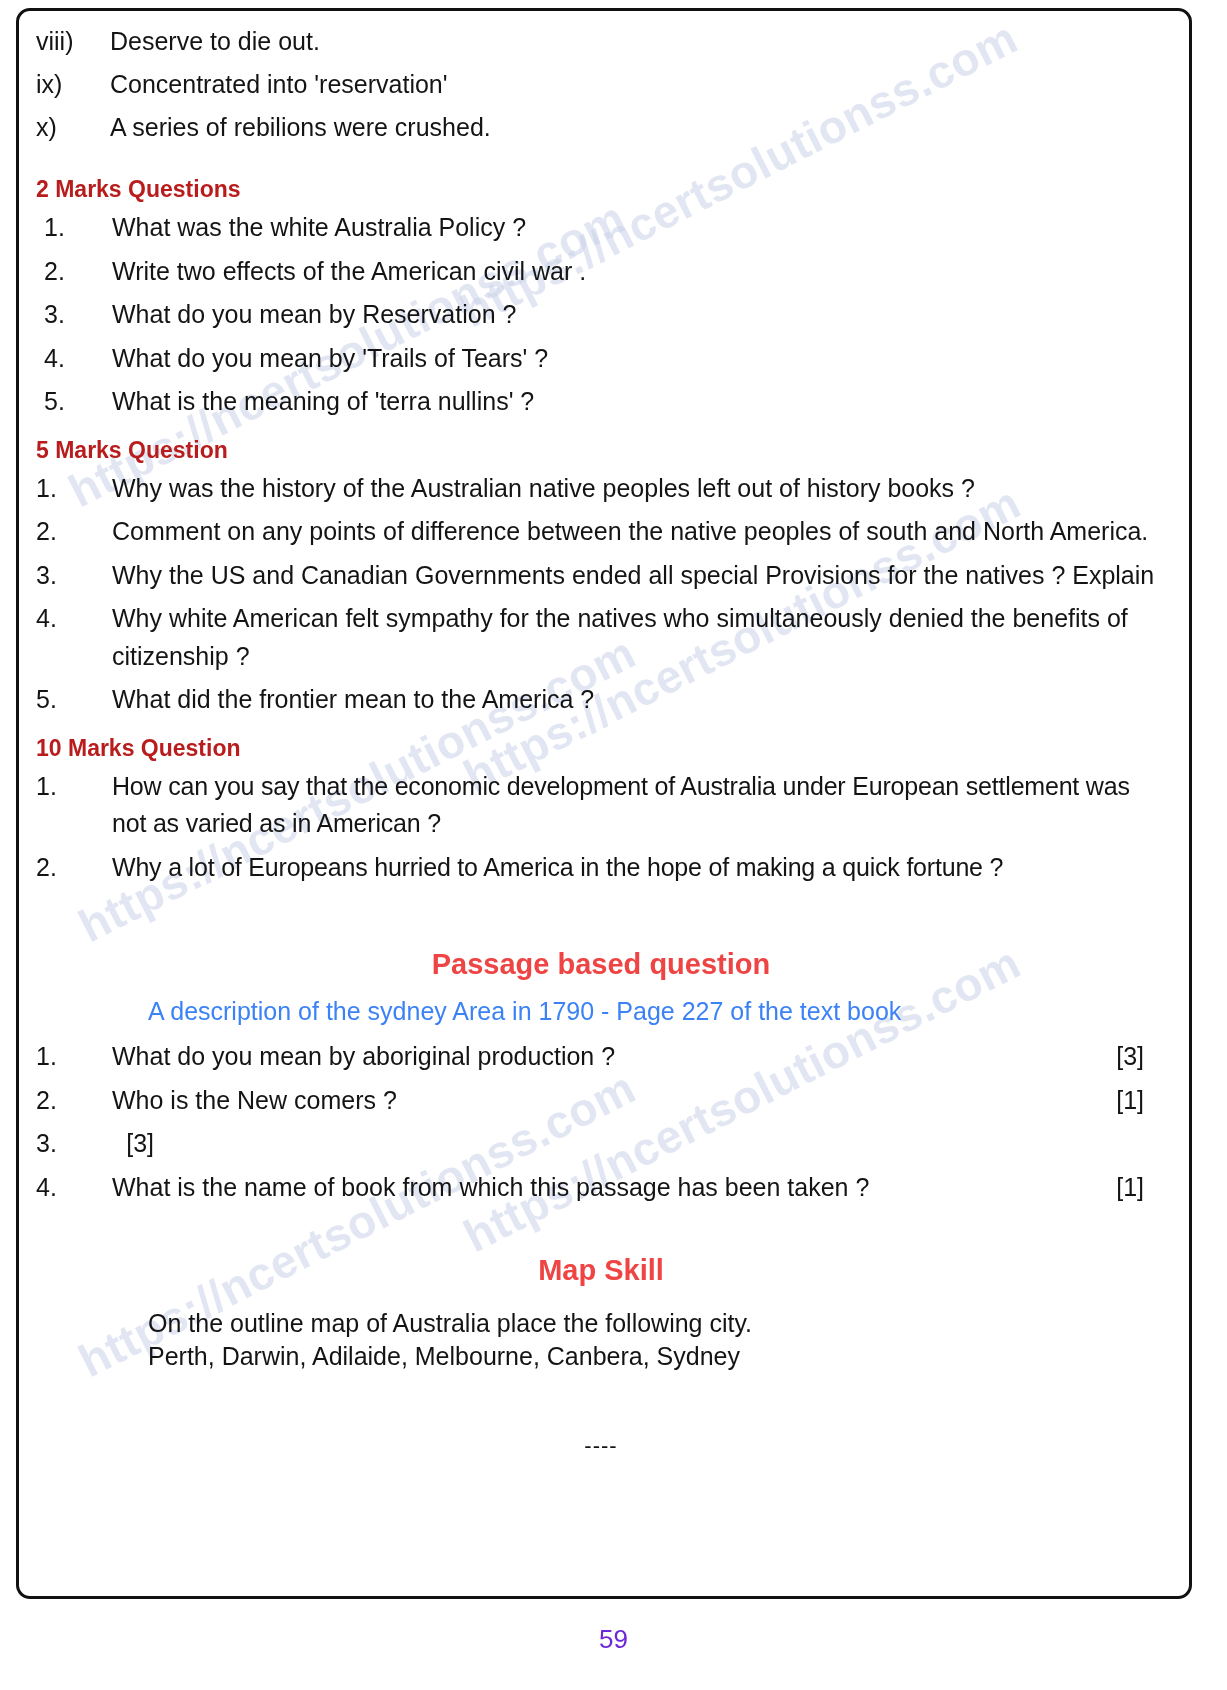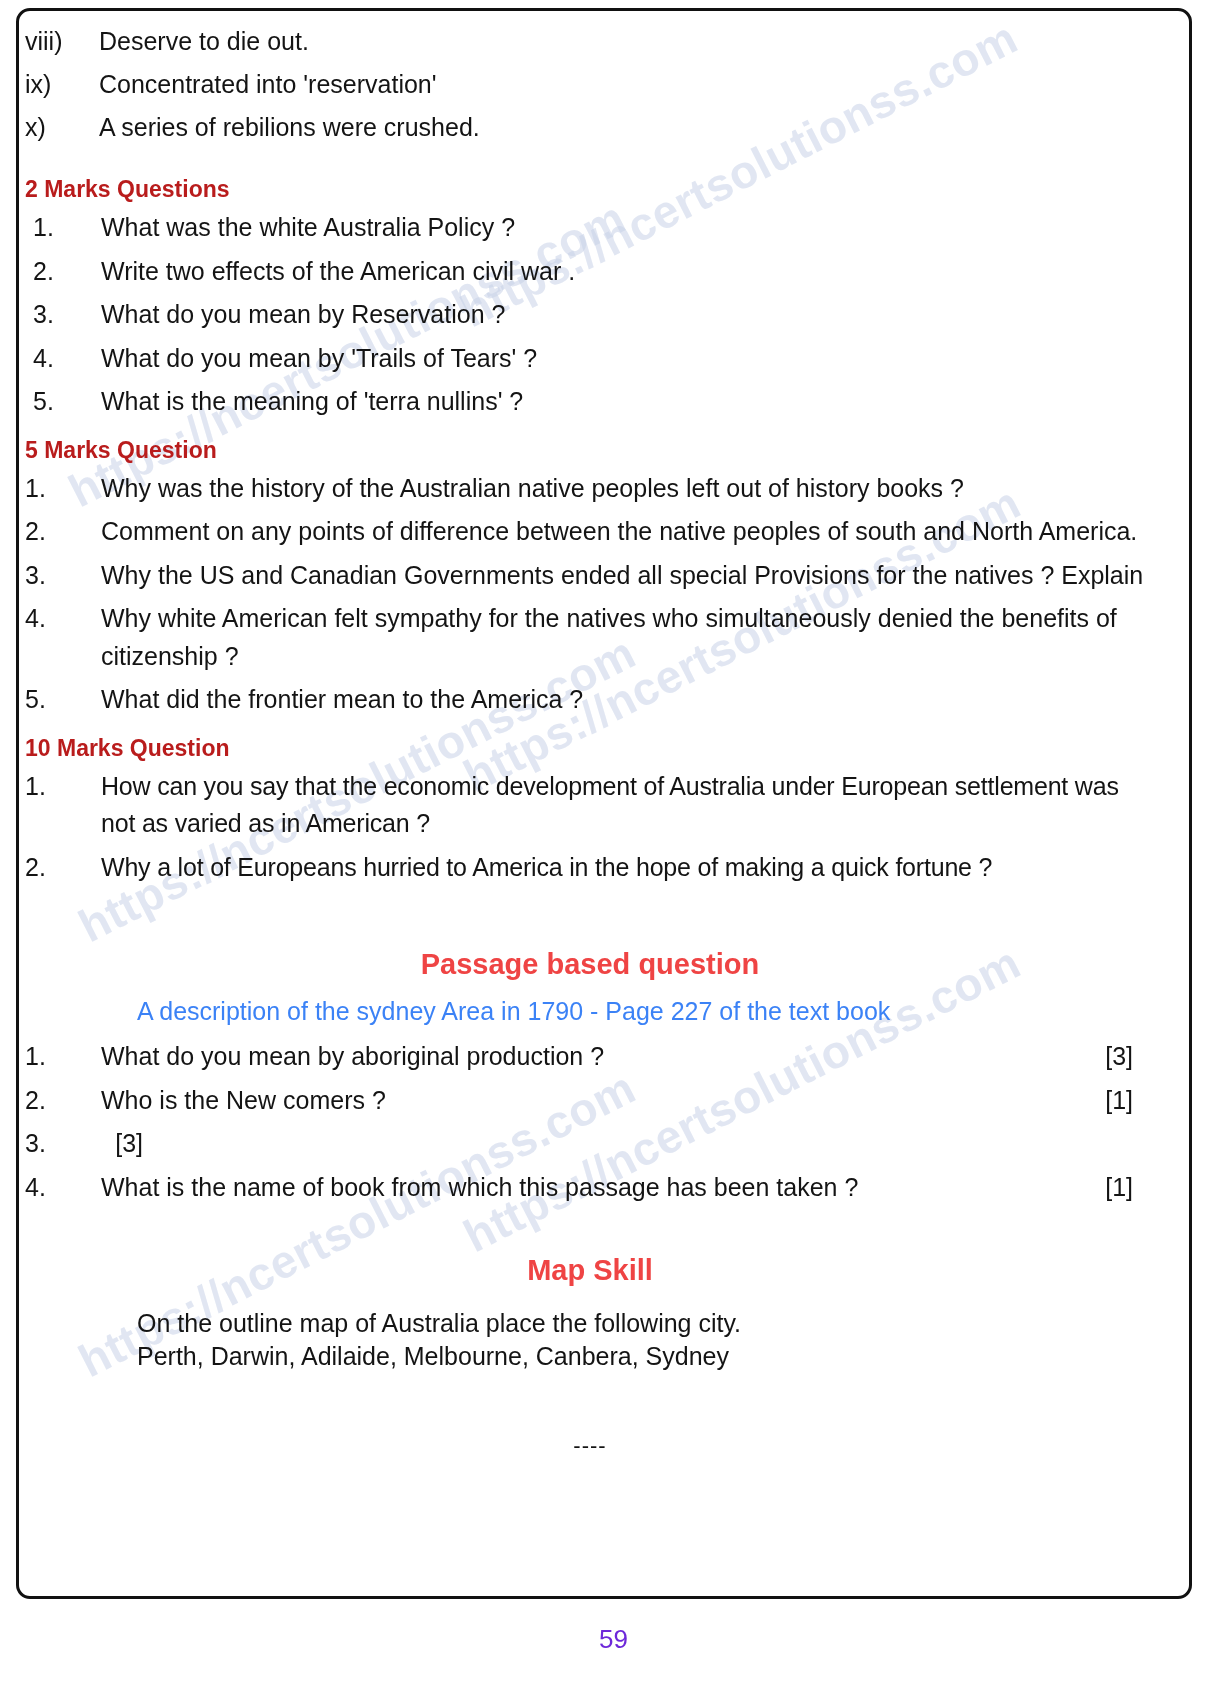--- a/index.html
+++ b/index.html
@@ -24,21 +24,21 @@
     top: 8px;
     width: 1176px;
     height: 1591px;
     border: 3px solid #111;
     border-radius: 14px;
     box-sizing: border-box;
     pointer-events: none;
   }
   .content {
     position: absolute;
-    left: 25px;
+    left: 36px;
     top: 22px;
     width: 1130px;
   }
   
   .wm {
     position: absolute;
     font-family: "Liberation Sans", sans-serif;
     font-weight: 700;
     color: #c9d3e8;
     opacity: 0.55;

